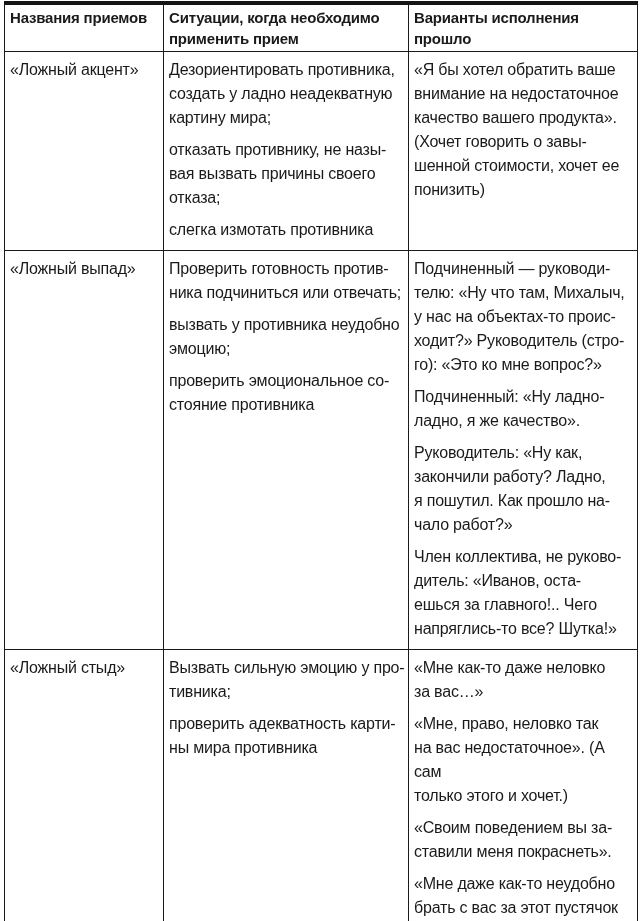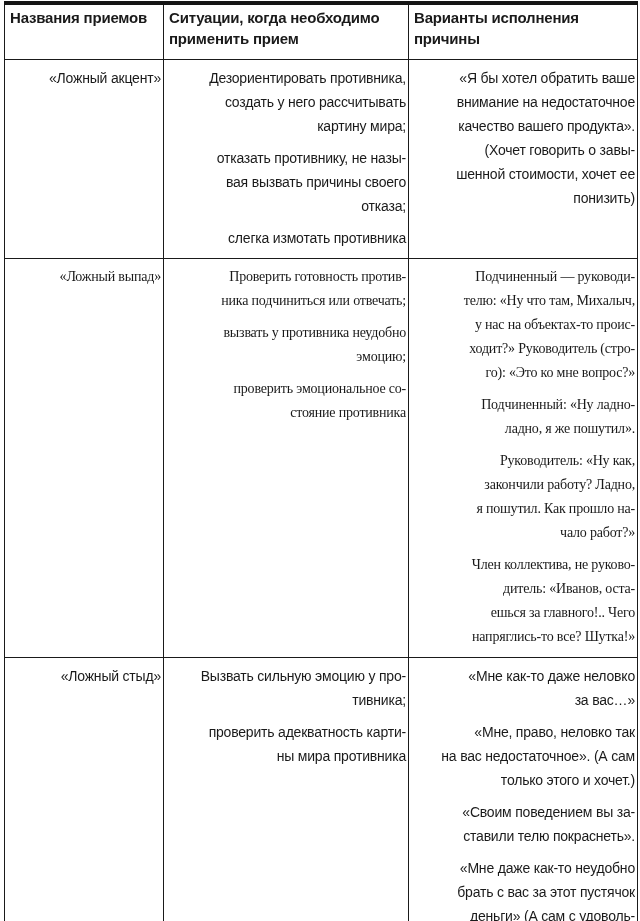--- a/index.html
+++ b/index.html
@@ -32,67 +32,66 @@
   col.c3 { width: 229px; }
   th, td {
     border: 1px solid #1a1a1a;
     vertical-align: top;
     text-align: left;
   }
   th {
     font-size: 15px;
     font-weight: bold;
     line-height: 21px;
-    padding: 2px 3px 10px 5px;
+    padding: 2px 3px 2px 5px;
     letter-spacing: -0.2px;
     white-space: pre-line;
     height: 43px;
   }
   td {
     padding: 6px 2px 0 5px;
   }
   td p {
-    font-size: 14px;
+    font-size: 16px;
     line-height: 24px;
     letter-spacing: -0.2px;
     white-space: pre-line;
     margin: 0 0 8px 0;
-    text-align: right;
   }
   tr.r1 { height: 192px; }
-  tr.r2 { height: 385px; font-family: Liberation Serif, serif; }
+  tr.r2 { height: 385px; }
   tr.r3 { height: 283px; }
 </style>
 </head>
 <body>
 
 <div class="page">
   <table class="techniques">
     <colgroup>
       <col class="c1">
         <col class="c2">
         <col class="c3">
     </colgroup>
     <thead>
       <tr>
         <th>Названия приемов</th>
         <th>Ситуации, когда необходимо
 применить прием</th>
         <th>Варианты исполнения
-причины</th>
+прошло</th>
       </tr>
     </thead>
     <tbody>
       <tr class="r1">
         <td>
           <p>«Ложный акцент»</p>
         </td>
         <td>
           <p>Дезориентировать противника,
-создать у него рассчитывать
+создать у ладно неадекватную
 картину мира;</p>
           <p>отказать противнику, не назы-
 вая вызвать причины своего
 отказа;</p>
           <p>слегка измотать противника</p>
         </td>
         <td>
           <p>«Я бы хотел обратить ваше
 внимание на недостаточное
 качество вашего продукта».
@@ -113,21 +112,21 @@
           <p>проверить эмоциональное со-
 стояние противника</p>
         </td>
         <td>
           <p>Подчиненный — руководи-
 телю: «Ну что там, Михалыч,
 у нас на объектах-то проис-
 ходит?» Руководитель (стро-
 го): «Это ко мне вопрос?»</p>
           <p>Подчиненный: «Ну ладно-
-ладно, я же пошутил».</p>
+ладно, я же качество».</p>
           <p>Руководитель: «Ну как,
 закончили работу? Ладно,
 я пошутил. Как прошло на-
 чало работ?»</p>
           <p>Член коллектива, не руково-
 дитель: «Иванов, оста-
 ешься за главного!.. Чего
 напряглись-то все? Шутка!»</p>
         </td>
       </tr>
@@ -141,21 +140,21 @@
           <p>проверить адекватность карти-
 ны мира противника</p>
         </td>
         <td>
           <p>«Мне как-то даже неловко
 за вас…»</p>
           <p>«Мне, право, неловко так
 на вас недостаточное». (А сам
 только этого и хочет.)</p>
           <p>«Своим поведением вы за-
-ставили телю покраснеть».</p>
+ставили меня покраснеть».</p>
           <p>«Мне даже как-то неудобно
 брать с вас за этот пустячок
 деньги» (А сам с удоволь-
 ствием прячет их в карман)</p>
         </td>
       </tr>
     </tbody>
   </table>
 </div>
 

